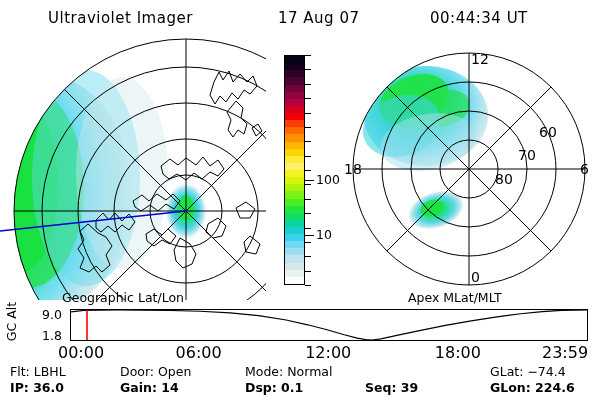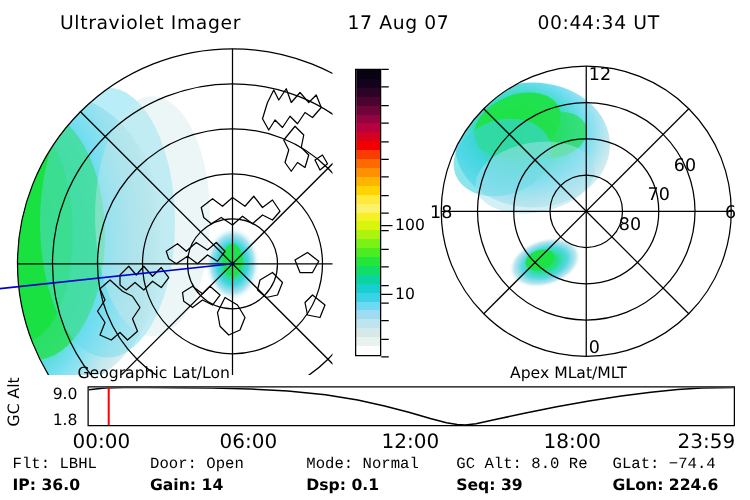--- a/index.html
+++ b/index.html
@@ -133,21 +133,21 @@
   #footer {
     position: absolute;
     left: 0; top: 362px; width: 600px; height: 38px;
   }
   .ftr-cell {
     position: absolute;
     font-size: 12.5px;
     white-space: nowrap;
     color: #000;
   }
-  .ftr-r0 { top: 2px; font-family: Liberation Mono, monospace; }
+  .ftr-r0 { top: 2px; }
   .ftr-r1 { top: 18px; font-weight: bold; }
   .fc0 { left: 10px; }
   .fc1 { left: 120px; }
   .fc2 { left: 245px; }
   .fc3 { left: 365px; }
   .fc4 { left: 490px; }
 
   svg { display: block; }
 </style>
 </head>
@@ -353,21 +353,20 @@
         <div class="tl-xtick-lab" style="left: 329.184px; transform: translateX(-24px);">12:00</div>
         <div class="tl-xtick-lab" style="left: 458.775px; transform: translateX(-24px);">18:00</div>
         <div class="tl-xtick-lab" style="left: 588px; transform: translateX(-46px);">23:59</div>
       </div>
   </div>
 
   <div id="footer">
     <div class="ftr-cell ftr-r0 fc0">Flt: LBHL</div>
     <div class="ftr-cell ftr-r0 fc2">Mode: Normal</div>
     <div class="ftr-cell ftr-r0 fc1">Door: Open</div>
-    <div class="ftr-cell ftr-r0 fc3">GC Alt: 8.0 Re</div>
     <div class="ftr-cell ftr-r0 fc4">GLat: −74.4</div>
 
     <div class="ftr-cell ftr-r1 fc0">IP: 36.0</div>
     <div class="ftr-cell ftr-r1 fc1">Gain: 14</div>
     <div class="ftr-cell ftr-r1 fc2">Dsp:    0.1</div>
     <div class="ftr-cell ftr-r1 fc3">Seq: 39</div>
     <div class="ftr-cell ftr-r1 fc4">GLon: 224.6</div>
   </div>
 
 </div>

